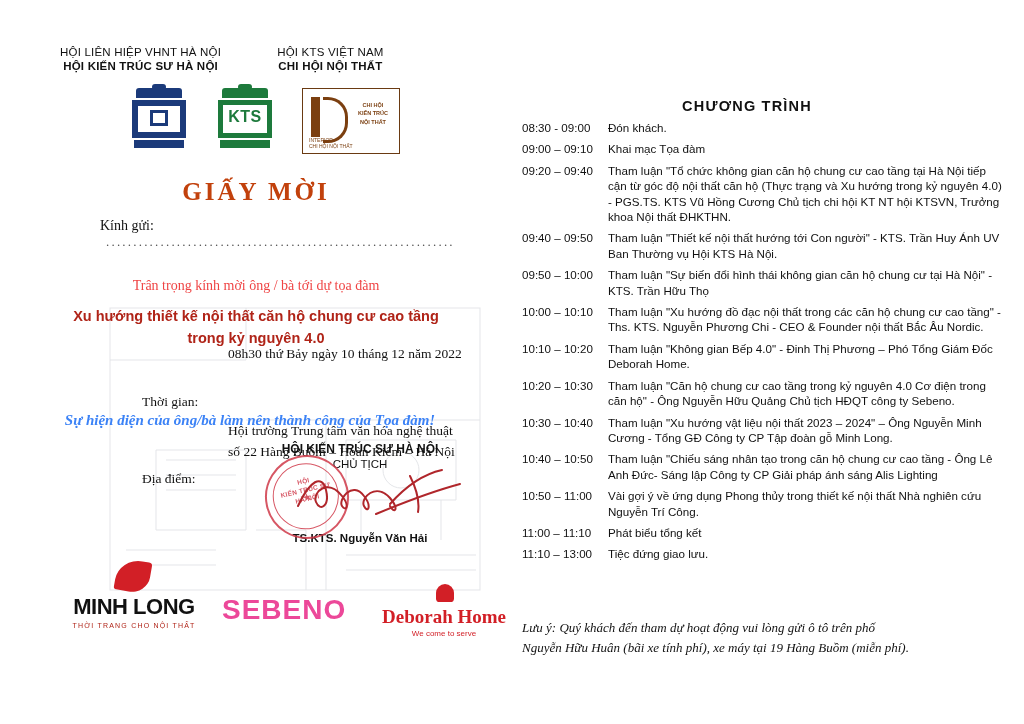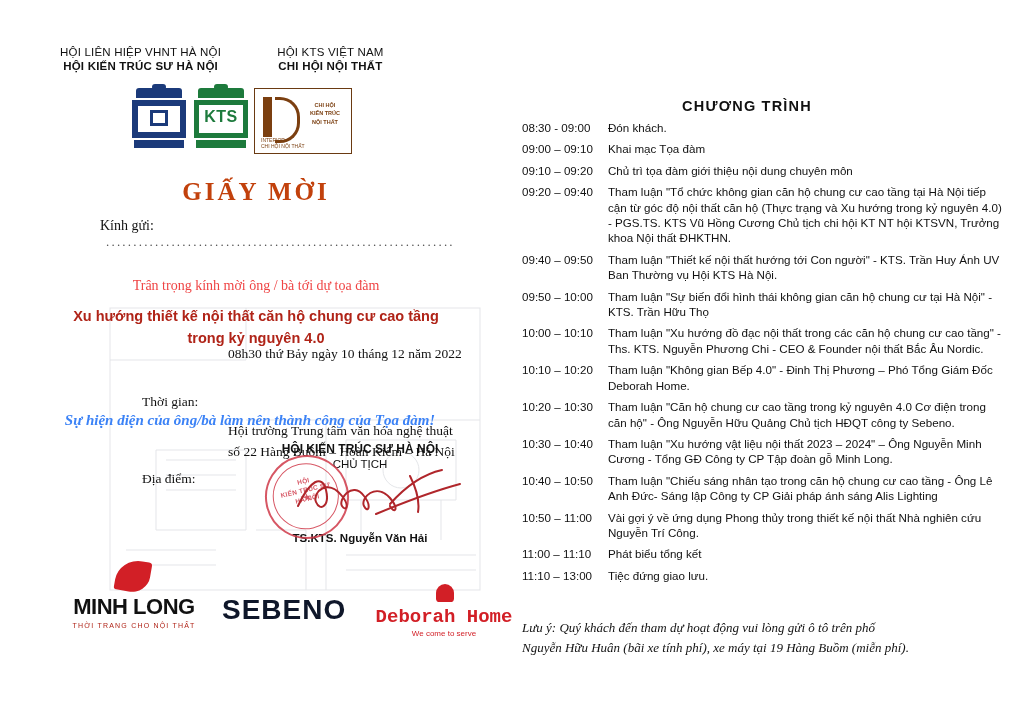--- a/index.html
+++ b/index.html
@@ -55,21 +55,21 @@
     white-space: nowrap;
     margin-top: 2px;
   }
 
   .logos {
     position: absolute;
     left: 130px;
     top: 88px;
     display: flex;
     align-items: flex-start;
-    gap: 4px;
+    gap: 28px;
   }
 
   
   .logo-hn {
     width: 58px; height: 62px;
     position: relative;
   }
   .logo-hn .roof {
     position: absolute; left: 6px; top: 0;
     width: 46px; height: 10px;
@@ -374,42 +374,42 @@
     color: #b02418;
     margin-top: 2px;
   }
   .sp-sebeno {
     position: absolute;
     left: 168px; top: 38px;
     font-family: "Liberation Sans", sans-serif;
     font-weight: bold;
     font-size: 28px;
     letter-spacing: 1px;
-    color: #0f172a;
+    color: #ec4899;
   }
   .sp-deborah {
     position: absolute;
     left: 320px; top: 28px;
     width: 140px;
     text-align: center;
   }
   .sp-deborah .palm {
     position: relative;
     height: 22px;
   }
   .sp-deborah .palm:before {
     content: "";
     position: absolute;
     left: 62px; top: 0;
     width: 18px; height: 18px;
     background: #d21f26;
     border-radius: 50% 50% 20% 20%;
   }
   .sp-deborah .nm {
-    font-family: Liberation Mono, monospace;
+    font-family: Liberation Serif, serif;
     font-weight: bold;
     font-size: 19px;
     color: #d21f26;
   }
   .sp-deborah .tag {
     font-family: "Liberation Sans", sans-serif;
     font-size: 8px;
     color: #d21f26;
     margin-top: 1px;
   }
@@ -599,24 +599,20 @@
     <div class="prog-list">
       <div class="prog-item">
         <div class="prog-time">08:30 - 09:00</div>
         <div class="prog-text">Đón khách.</div>
       </div>
       <div class="prog-item">
         <div class="prog-time">09:00 – 09:10</div>
         <div class="prog-text">Khai mạc Tọa đàm</div>
       </div>
       <div class="prog-item">
-        <div class="prog-time">09:10 – 09:20</div>
-        <div class="prog-text">Chủ trì tọa đàm giới thiệu nội dung chuyên môn</div>
-      </div>
-      <div class="prog-item">
         <div class="prog-time">09:20 – 09:40</div>
         <div class="prog-text">Tham luận "Tổ chức không gian căn hộ chung cư cao tầng tại Hà Nội tiếp cận từ góc độ nội thất căn hộ (Thực trạng và Xu hướng trong kỷ nguyên 4.0) - PGS.TS. KTS Vũ Hồng Cương Chủ tịch chi hội KT NT hội KTSVN, Trưởng khoa Nội thất ĐHKTHN.</div>
       </div>
       <div class="prog-item">
         <div class="prog-time">09:40 – 09:50</div>
         <div class="prog-text">Tham luận "Thiết kế nội thất hướng tới Con người" - KTS. Trần Huy Ánh UV Ban Thường vụ Hội KTS Hà Nội.</div>
       </div>
       <div class="prog-item">
         <div class="prog-time">09:50 – 10:00</div>
         <div class="prog-text">Tham luận "Sự biến đổi hình thái không gian căn hộ chung cư tại Hà Nội" - KTS. Trần Hữu Thọ</div>

